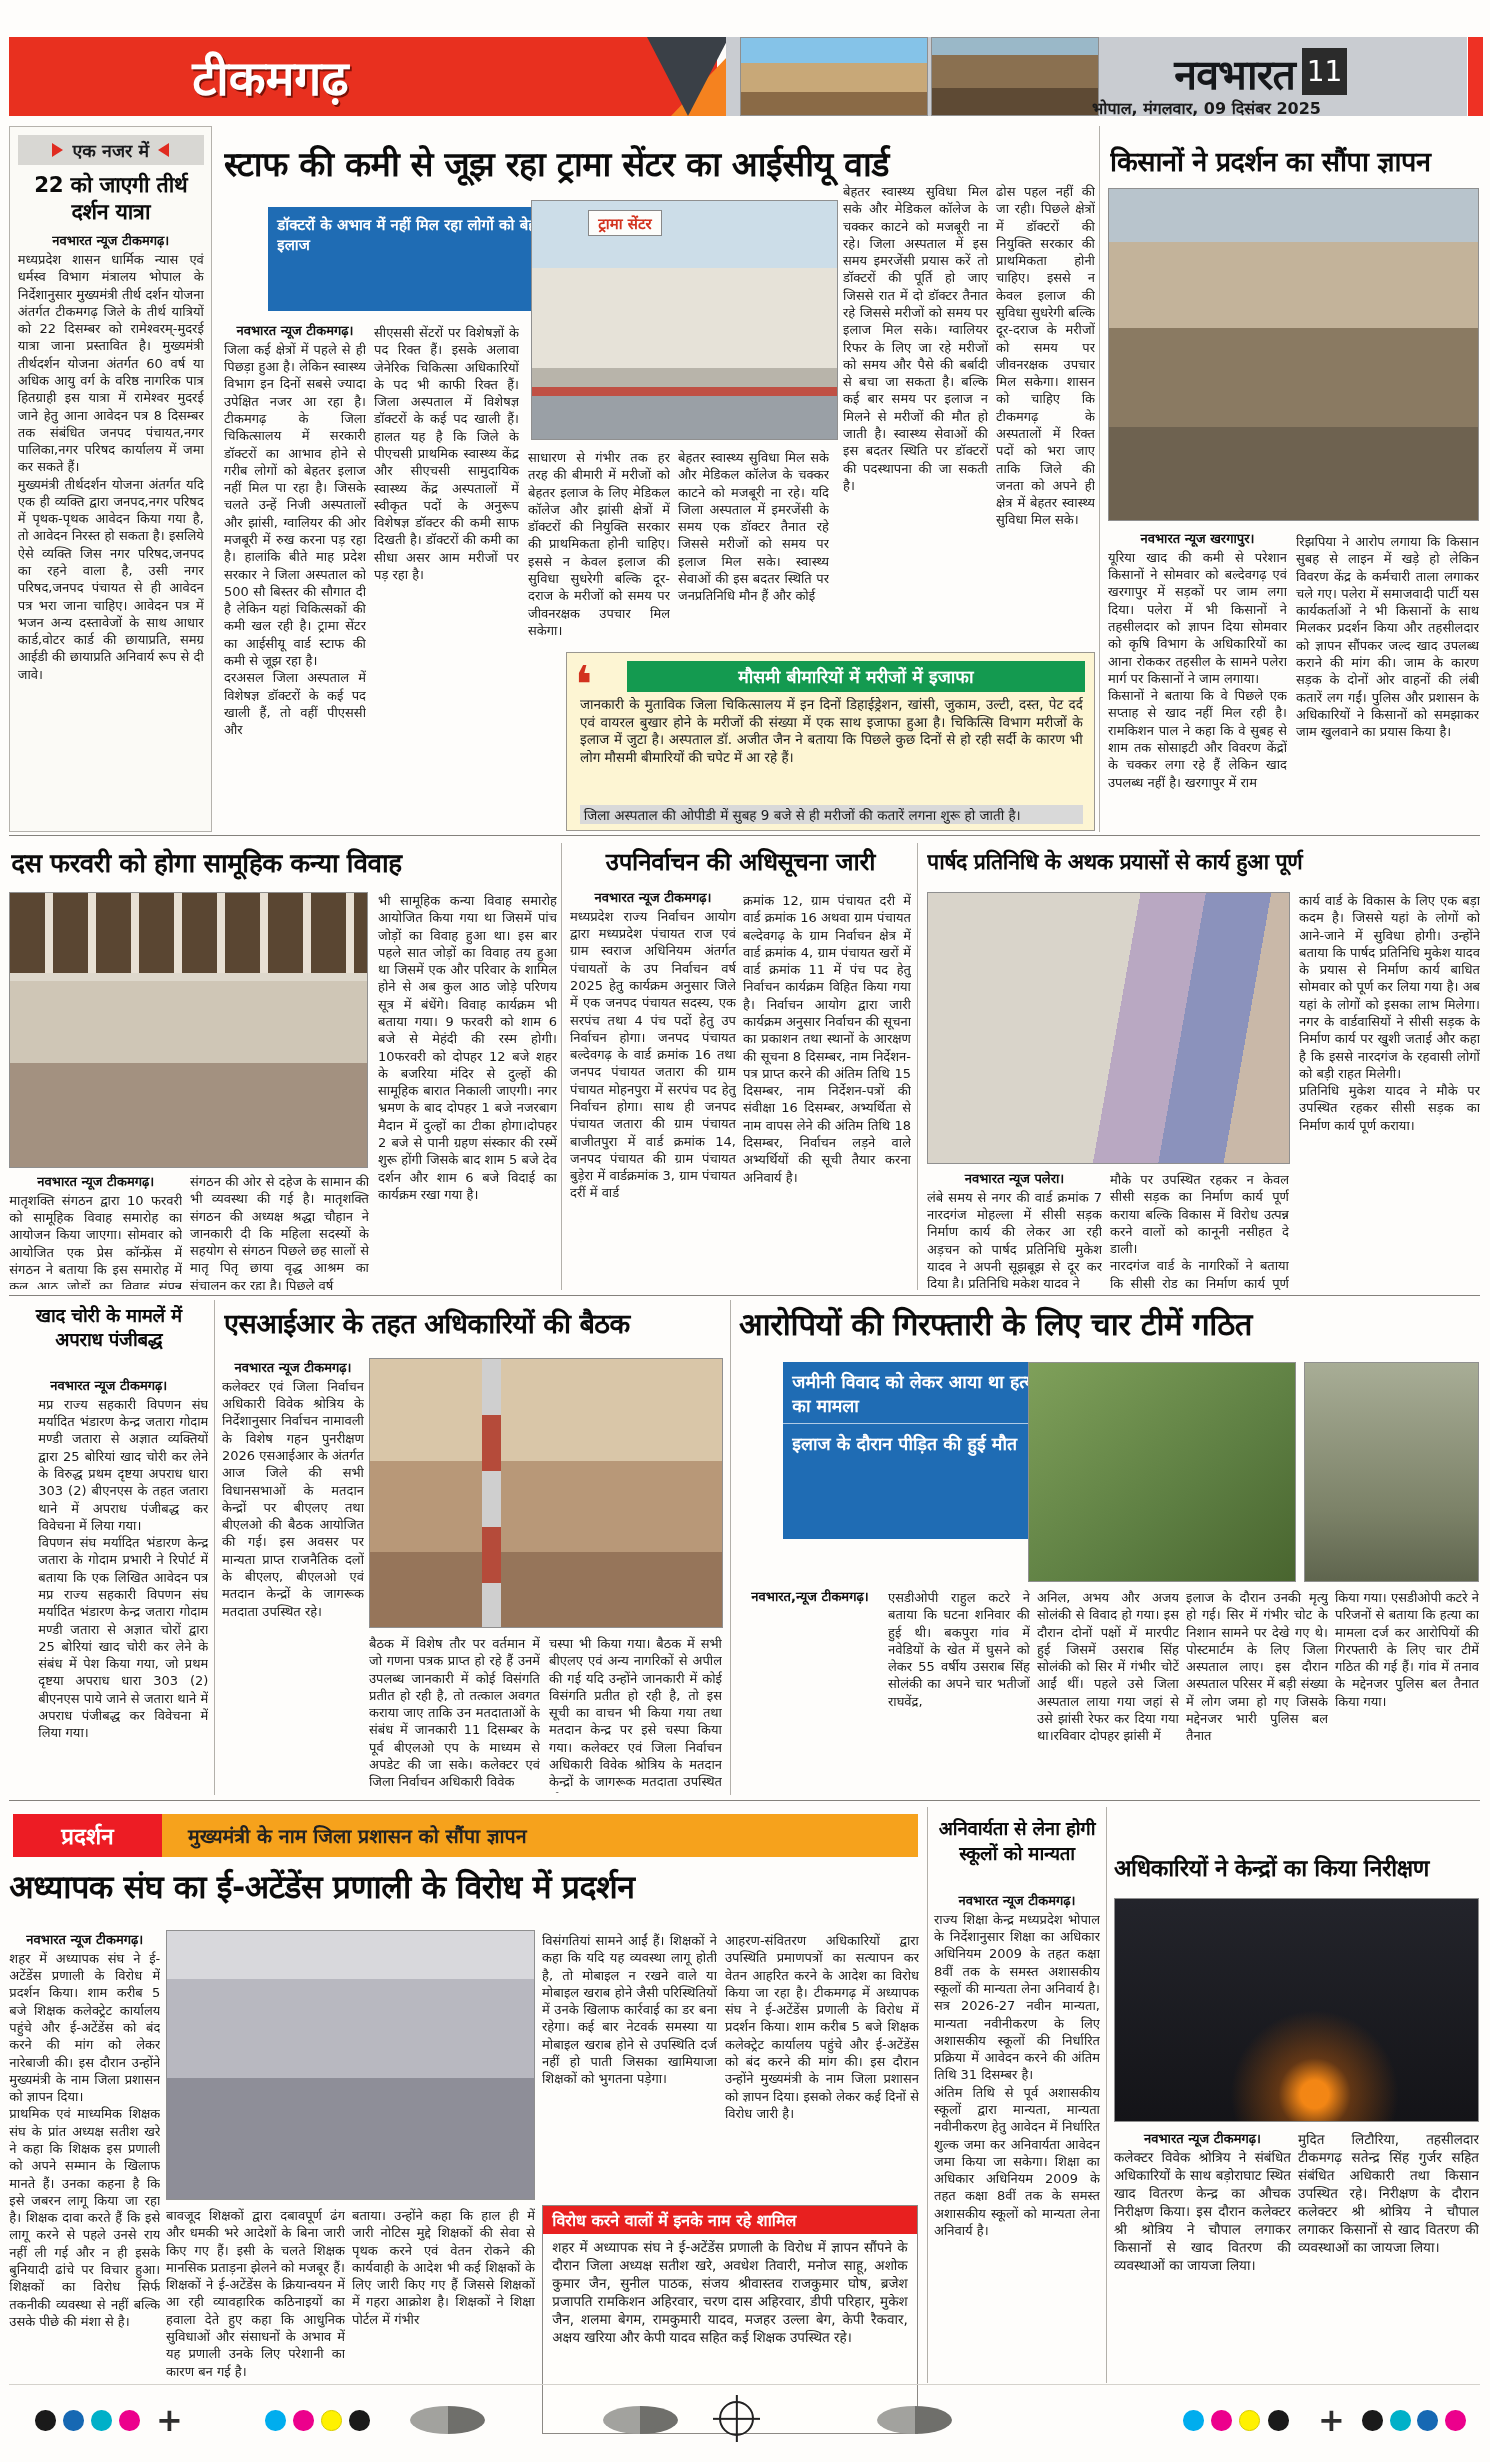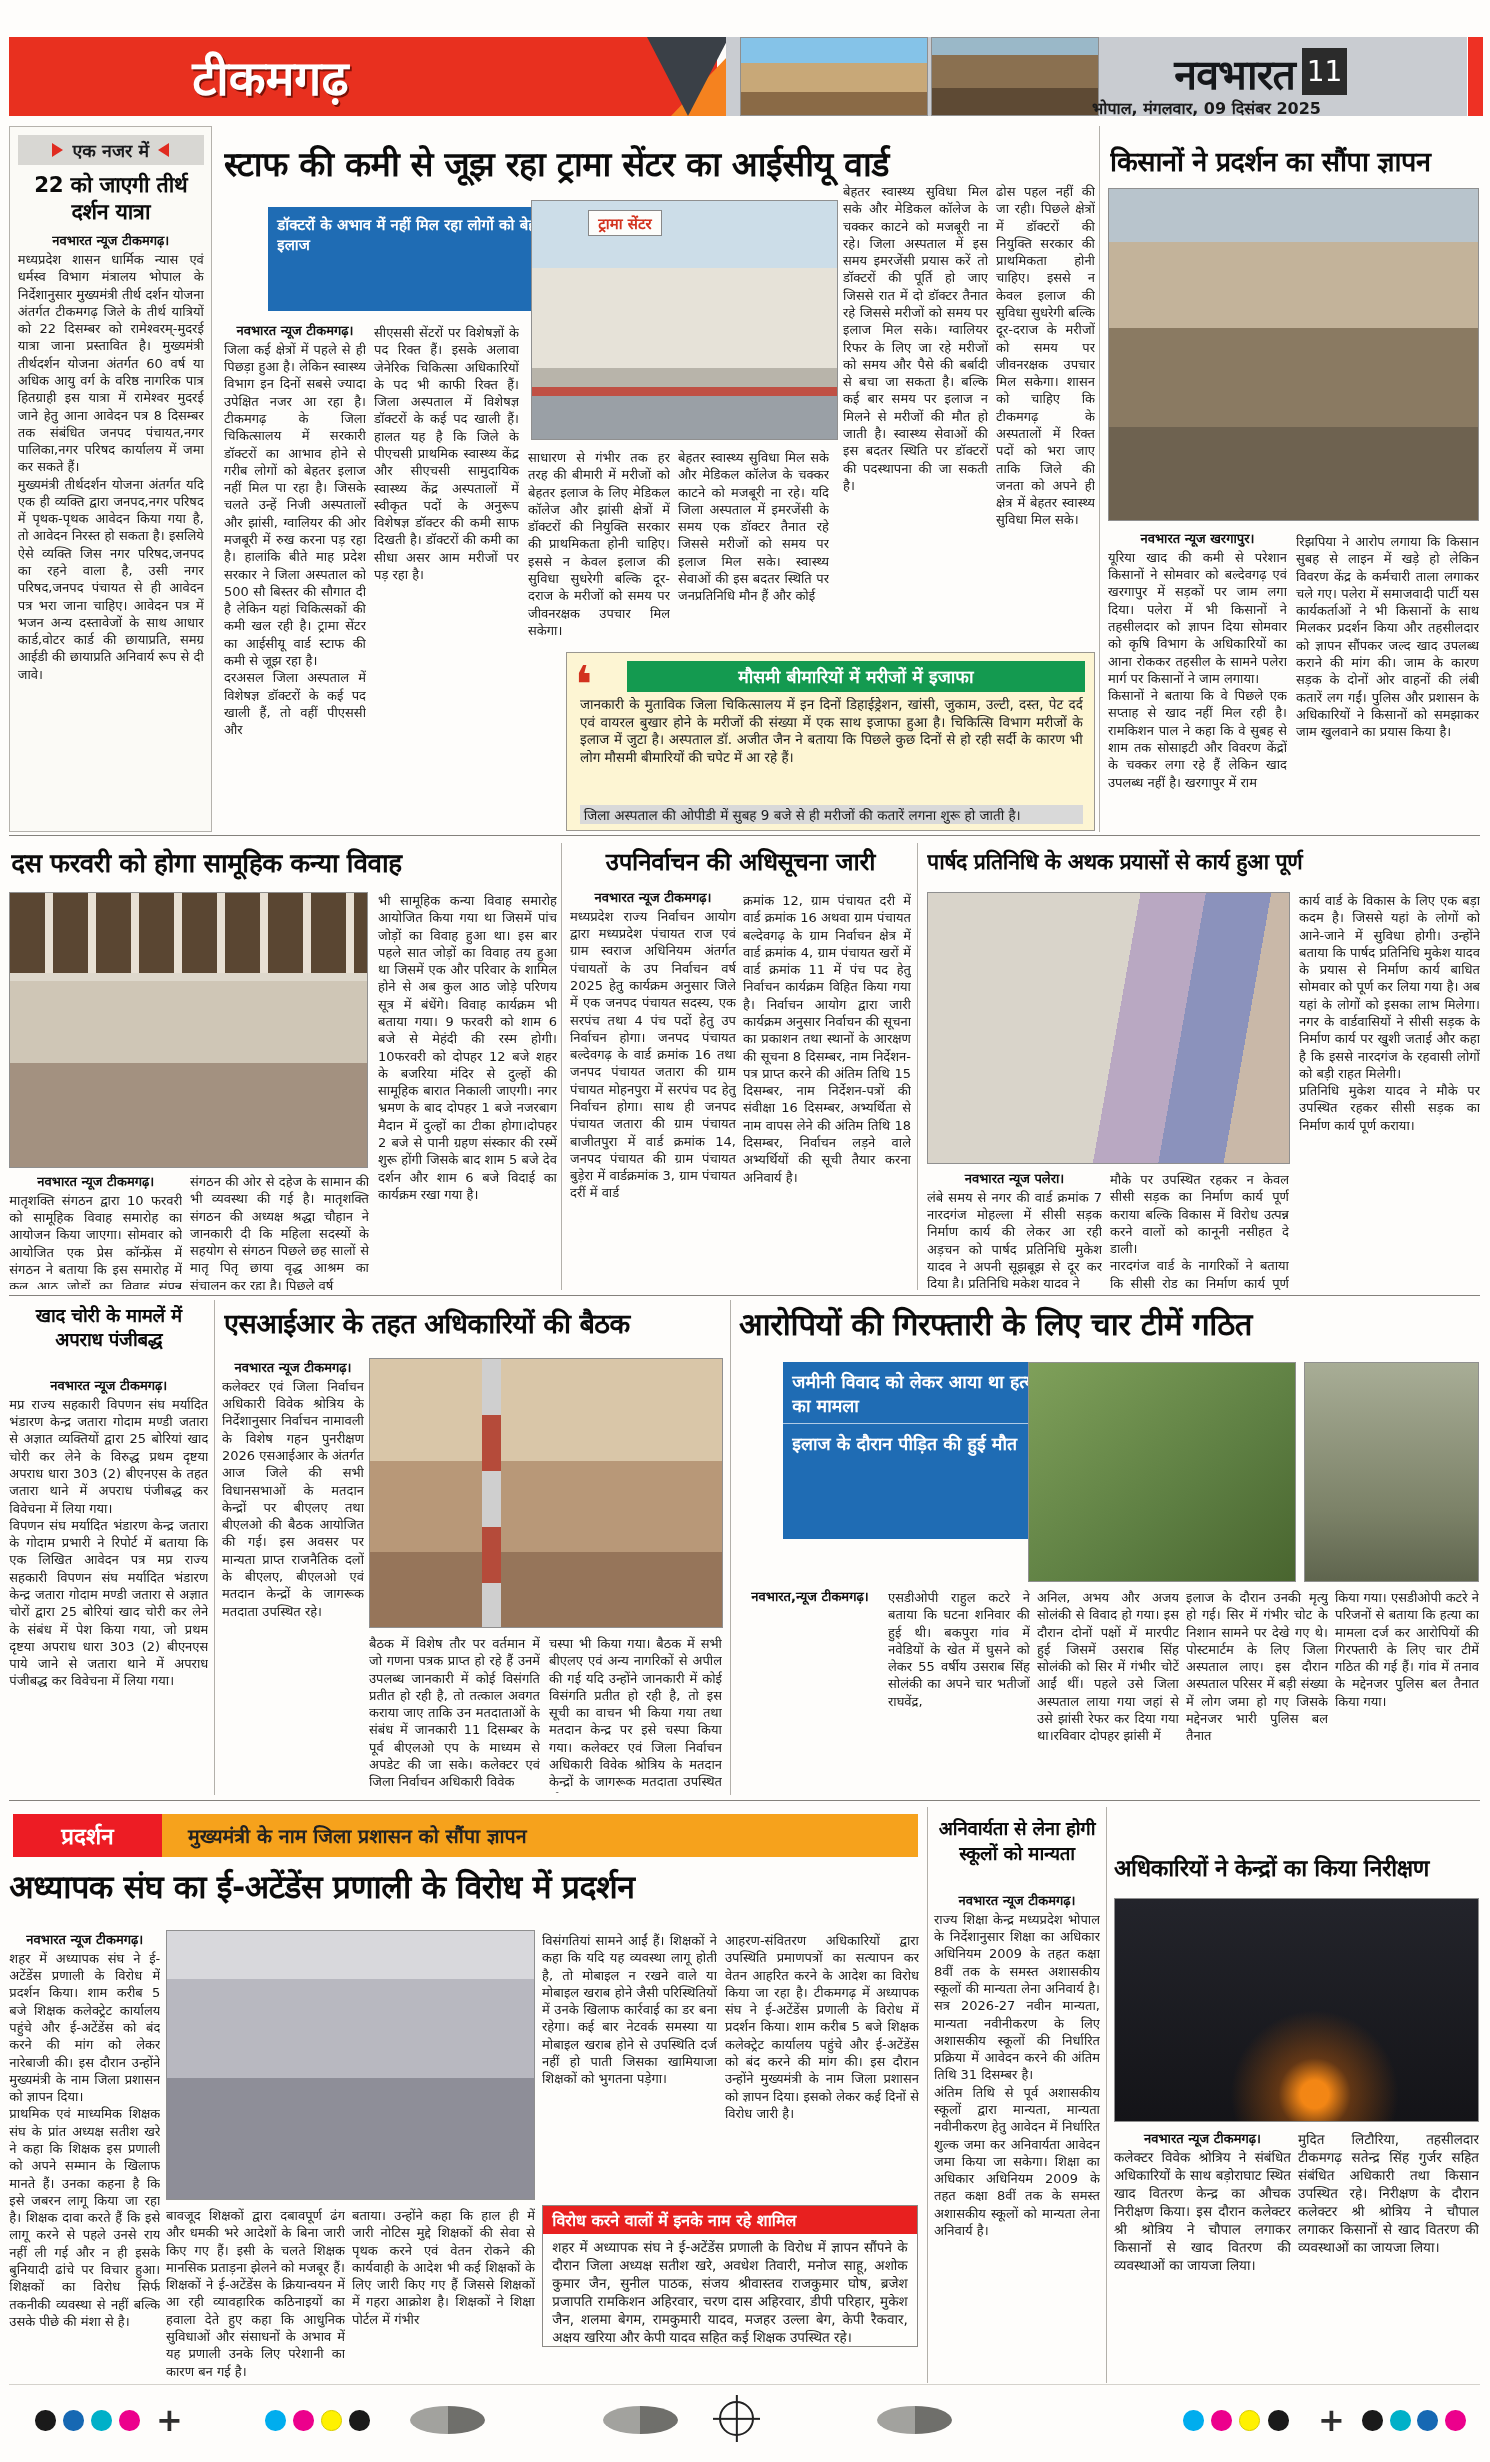--- a/index.html
+++ b/index.html
@@ -124,21 +124,21 @@
     <div class="bodytxt" style="height:99px;">लंबे समय से नगर की वार्ड क्रमांक 7 नारदगंज मोहल्ला में सीसी सड़क निर्माण कार्य की लेकर आ रही अड़चन को पार्षद प्रतिनिधि मुकेश यादव ने अपनी सूझबूझ से दूर कर दिया है। प्रतिनिधि मुकेश यादव ने</div>
   </div>
   <div class="abs bodytxt" style="left:1110px;top:1171px;width:179px;height:119px;">मौके पर उपस्थित रहकर न केवल सीसी सड़क का निर्माण कार्य पूर्ण कराया बल्कि विकास में विरोध उत्पन्न करने वालों को कानूनी नसीहत दे डाली।
 नारदगंज वार्ड के नागरिकों ने बताया कि सीसी रोड का निर्माण कार्य पूर्ण हुआ। इसको लेकर बार्डवासियों ने पार्षद प्रतिनिधि की सराहना की है।</div>
 
   <div class="abs hrule" style="left:9.3px;top:1295px;width:1471px;"></div>
 
   <div class="abs hl-wrap" style="left:9.3px;top:1304px;width:199px;height:65px;font-size:18.6px;line-height:1.3;">खाद चोरी के मामलें में अपराध पंजीबद्ध</div>
   <div class="abs" style="left:9.3px;top:1376px;width:199px;height:417px;">
     <p class="byline">नवभारत न्यूज टीकमगढ़।</p>
-    <div class="bodytxt" style="height:393px;">मप्र राज्य सहकारी विपणन संघ मर्यादित भंडारण केन्द्र जतारा गोदाम मण्डी जतारा से अज्ञात व्यक्तियों द्वारा 25 बोरियां खाद चोरी कर लेने के विरुद्ध प्रथम दृष्टया अपराध धारा 303 (2) बीएनएस के तहत जतारा थाने में अपराध पंजीबद्ध कर विवेचना में लिया गया।
+    <div class="bodytxt" style="height:393px;margin-left:29px;">मप्र राज्य सहकारी विपणन संघ मर्यादित भंडारण केन्द्र जतारा गोदाम मण्डी जतारा से अज्ञात व्यक्तियों द्वारा 25 बोरियां खाद चोरी कर लेने के विरुद्ध प्रथम दृष्टया अपराध धारा 303 (2) बीएनएस के तहत जतारा थाने में अपराध पंजीबद्ध कर विवेचना में लिया गया।
 विपणन संघ मर्यादित भंडारण केन्द्र जतारा के गोदाम प्रभारी ने रिपोर्ट में बताया कि एक लिखित आवेदन पत्र मप्र राज्य सहकारी विपणन संघ मर्यादित भंडारण केन्द्र जतारा गोदाम मण्डी जतारा से अज्ञात चोरों द्वारा 25 बोरियां खाद चोरी कर लेने के संबंध में पेश किया गया, जो प्रथम दृष्टया अपराध धारा 303 (2) बीएनएस पाये जाने से जतारा थाने में अपराध पंजीबद्ध कर विवेचना में लिया गया।</div>
   </div>
 
   <div class="abs vrule" style="left:214px;top:1300px;height:495px;"></div>
   <div class="abs hl" style="left:224px;top:1304px;width:501px;height:47px;font-size:27px;">एसआईआर के तहत अधिकारियों की बैठक</div>
   <div class="abs" style="left:222px;top:1358px;width:142px;height:438px;">
     <p class="byline">नवभारत न्यूज टीकमगढ़।</p>
     <div class="bodytxt" style="height:413px;">कलेक्टर एवं जिला निर्वाचन अधिकारी विवेक श्रोत्रिय के निर्देशानुसार निर्वाचन नामावली के विशेष गहन पुनरीक्षण 2026 एसआईआर के अंतर्गत आज जिले की सभी विधानसभाओं के मतदान केन्द्रों पर बीएलए तथा बीएलओ की बैठक आयोजित की गई। इस अवसर पर मान्यता प्राप्त राजनैतिक दलों के बीएलए, बीएलओ एवं मतदान केन्द्रों के जागरूक मतदाता उपस्थित रहे।</div>
   </div>
   <div class="abs photo" style="left:369px;top:1358px;width:354px;height:270px;background:linear-gradient(#d9c6a8 0 38%,#b89878 38% 72%,#96755a 72%);">
@@ -171,21 +171,21 @@
   <div class="abs" style="left:9.3px;top:1930px;width:151px;height:453px;">
     <p class="byline">नवभारत न्यूज टीकमगढ़।</p>
     <div class="bodytxt" style="height:428px;">शहर में अध्यापक संघ ने ई-अटेंडेंस प्रणाली के विरोध में प्रदर्शन किया। शाम करीब 5 बजे शिक्षक कलेक्ट्रेट कार्यालय पहुंचे और ई-अटेंडेंस को बंद करने की मांग को लेकर नारेबाजी की। इस दौरान उन्होंने मुख्यमंत्री के नाम जिला प्रशासन को ज्ञापन दिया।
 प्राथमिक एवं माध्यमिक शिक्षक संघ के प्रांत अध्यक्ष सतीश खरे ने कहा कि शिक्षक इस प्रणाली को अपने सम्मान के खिलाफ मानते हैं। उनका कहना है कि इसे जबरन लागू किया जा रहा है। शिक्षक दावा करते हैं कि इसे लागू करने से पहले उनसे राय नहीं ली गई और न ही इसके बुनियादी ढांचे पर विचार हुआ। शिक्षकों का विरोध सिर्फ तकनीकी व्यवस्था से नहीं बल्कि उसके पीछे की मंशा से है।</div>
   </div>
   <div class="abs photo" style="left:166px;top:1930px;width:369px;height:270px;background:linear-gradient(#d8d8dc 0 18%,#b8b8c0 18% 55%,#8e8e98 55%);"></div>
   <div class="abs bodytxt" style="left:542px;top:1932px;width:175px;height:268px;">विसंगतियां सामने आईं हैं। शिक्षकों ने कहा कि यदि यह व्यवस्था लागू होती है, तो मोबाइल न रखने वाले या मोबाइल खराब होने जैसी परिस्थितियों में उनके खिलाफ कार्रवाई का डर बना रहेगा। कई बार नेटवर्क समस्या या मोबाइल खराब होने से उपस्थिति दर्ज नहीं हो पाती जिसका खामियाजा शिक्षकों को भुगतना पड़ेगा।</div>
   <div class="abs bodytxt" style="left:725px;top:1932px;width:194px;height:268px;">आहरण-संवितरण अधिकारियों द्वारा उपस्थिति प्रमाणपत्रों का सत्यापन कर वेतन आहरित करने के आदेश का विरोध किया जा रहा है। टीकमगढ़ में अध्यापक संघ ने ई-अटेंडेंस प्रणाली के विरोध में प्रदर्शन किया। शाम करीब 5 बजे शिक्षक कलेक्ट्रेट कार्यालय पहुंचे और ई-अटेंडेंस को बंद करने की मांग की। इस दौरान उन्होंने मुख्यमंत्री के नाम जिला प्रशासन को ज्ञापन दिया। इसको लेकर कई दिनों से विरोध जारी है।</div>
   <div class="abs bodytxt" style="left:166px;top:2207px;width:179px;height:175px;">बावजूद शिक्षकों द्वारा दबावपूर्ण ढंग और धमकी भरे आदेशों के बिना जारी किए गए हैं। इसी के चलते शिक्षक मानसिक प्रताड़ना झेलने को मजबूर हैं। शिक्षकों ने ई-अटेंडेंस के क्रियान्वयन में आ रही व्यावहारिक कठिनाइयों का हवाला देते हुए कहा कि आधुनिक सुविधाओं और संसाधनों के अभाव में यह प्रणाली उनके लिए परेशानी का कारण बन गई है।</div>
   <div class="abs bodytxt" style="left:352px;top:2207px;width:183px;height:175px;">बताया। उन्होंने कहा कि हाल ही में जारी नोटिस मुद्दे शिक्षकों की सेवा से पृथक करने एवं वेतन रोकने की कार्यवाही के आदेश भी कई शिक्षकों के लिए जारी किए गए हैं जिससे शिक्षकों में गहरा आक्रोश है। शिक्षकों ने शिक्षा पोर्टल में गंभीर</div>
-  <div class="abs" style="left:542px;top:2205px;width:376px;height:142px;border:0.9px solid #8c8984;background:#fffefb;box-sizing:border-box;">
+  <div class="abs" style="left:542px;top:2205px;width:376px;height:229px;border:0.9px solid #8c8984;background:#fffefb;box-sizing:border-box;">
     <div style="background:#e8201f;color:#fff;font-weight:bold;font-size:16px;padding:2.8px 9.3px;">विरोध करने वालों में इनके नाम रहे शामिल</div>
     <div class="bodytxt" style="margin:5.6px 9.3px;height:132px;font-size:13.5px;">शहर में अध्यापक संघ ने ई-अटेंडेंस प्रणाली के विरोध में ज्ञापन सौंपने के दौरान जिला अध्यक्ष सतीश खरे, अवधेश तिवारी, मनोज साहू, अशोक कुमार जैन, सुनील पाठक, संजय श्रीवास्तव राजकुमार घोष, ब्रजेश प्रजापति रामकिशन अहिरवार, चरण दास अहिरवार, डीपी परिहार, मुकेश जैन, शलमा बेगम, रामकुमारी यादव, मजहर उल्ला बेग, केपी रैकवार, अक्षय खरिया और केपी यादव सहित कई शिक्षक उपस्थित रहे।</div>
   </div>
 
   <div class="abs vrule" style="left:927px;top:1807px;height:576px;"></div>
   <div class="abs hl-wrap" style="left:934px;top:1816px;width:166px;height:63px;font-size:18.6px;line-height:1.35;">अनिवार्यता से लेना होगी स्कूलों को मान्यता</div>
   <div class="abs" style="left:934px;top:1891px;width:166px;height:492px;">
     <p class="byline">नवभारत न्यूज टीकमगढ़।</p>
     <div class="bodytxt" style="height:468px;">राज्य शिक्षा केन्द्र मध्यप्रदेश भोपाल के निर्देशानुसार शिक्षा का अधिकार अधिनियम 2009 के तहत कक्षा 8वीं तक के समस्त अशासकीय स्कूलों की मान्यता लेना अनिवार्य है। सत्र 2026-27 नवीन मान्यता, मान्यता नवीनीकरण के लिए अशासकीय स्कूलों की निर्धारित प्रक्रिया में आवेदन करने की अंतिम तिथि 31 दिसम्बर है।
 अंतिम तिथि से पूर्व अशासकीय स्कूलों द्वारा मान्यता, मान्यता नवीनीकरण हेतु आवेदन में निर्धारित शुल्क जमा कर अनिवार्यता आवेदन जमा किया जा सकेगा। शिक्षा का अधिकार अधिनियम 2009 के तहत कक्षा 8वीं तक के समस्त अशासकीय स्कूलों को मान्यता लेना अनिवार्य है।</div>

